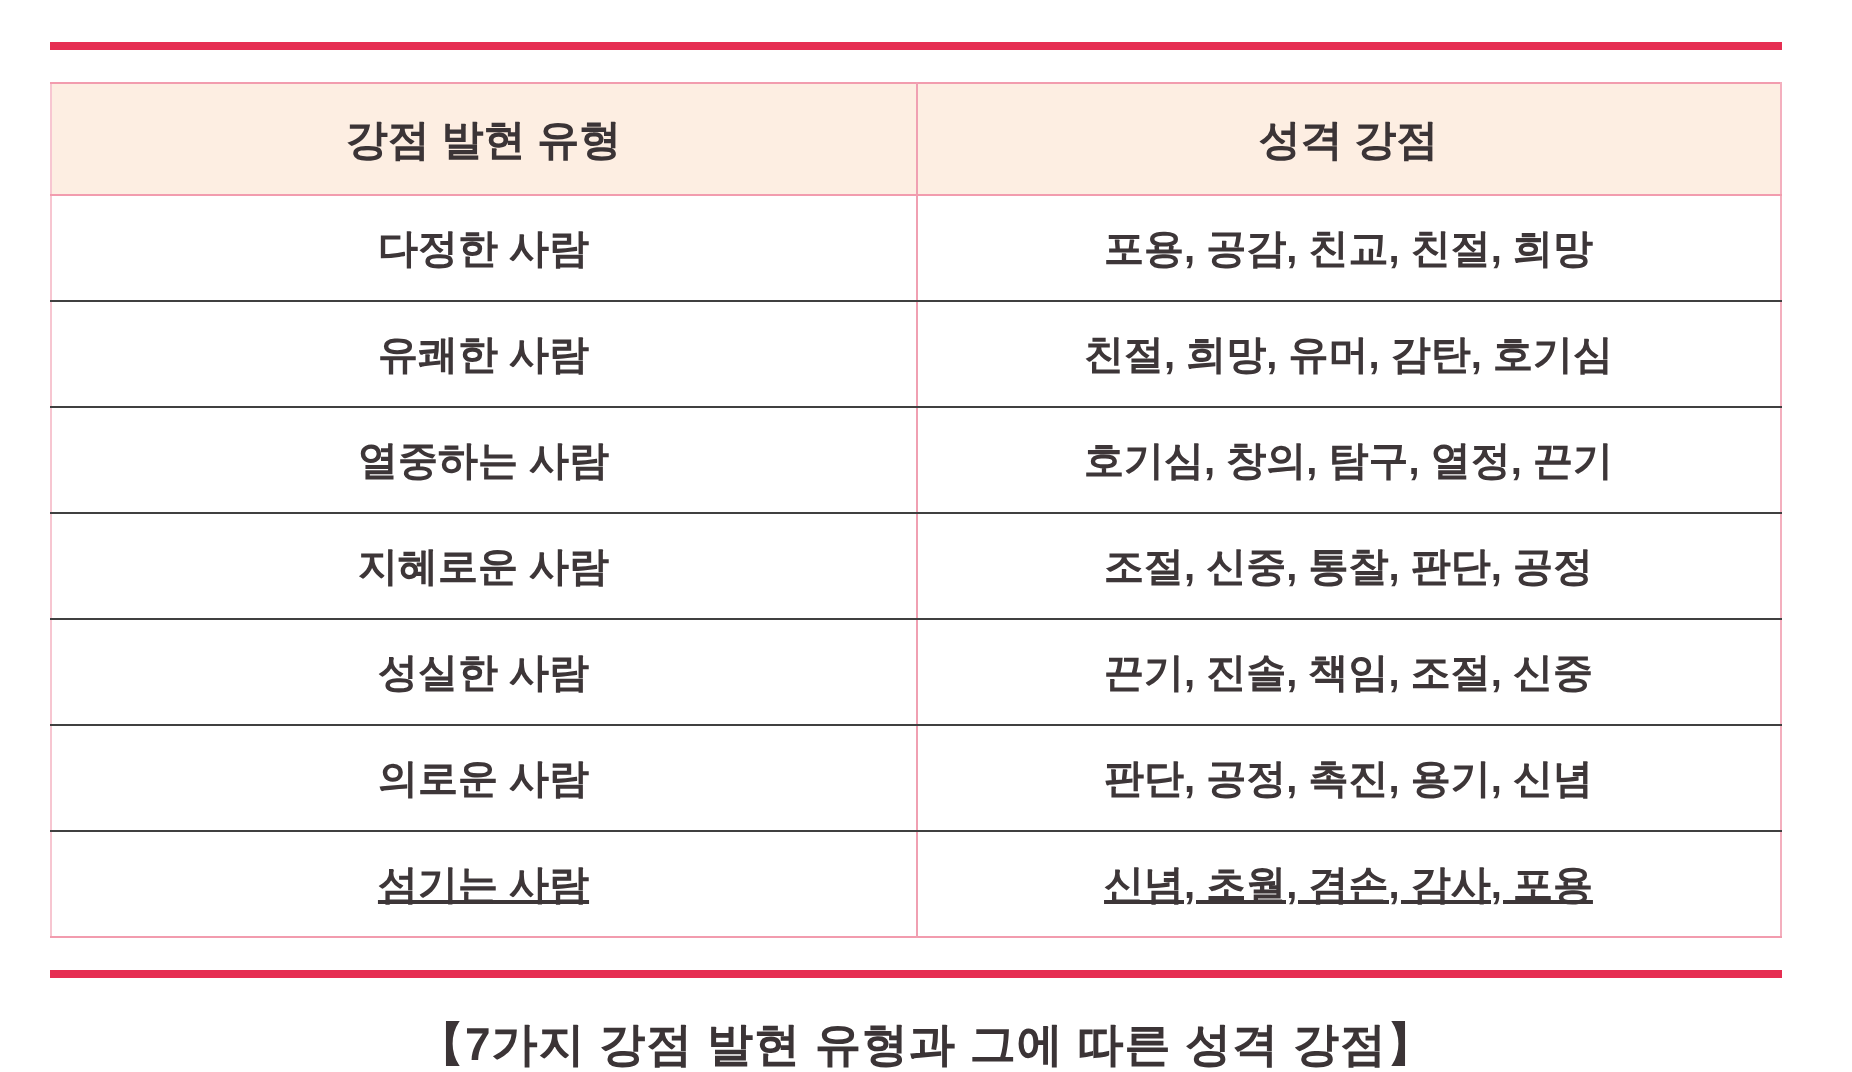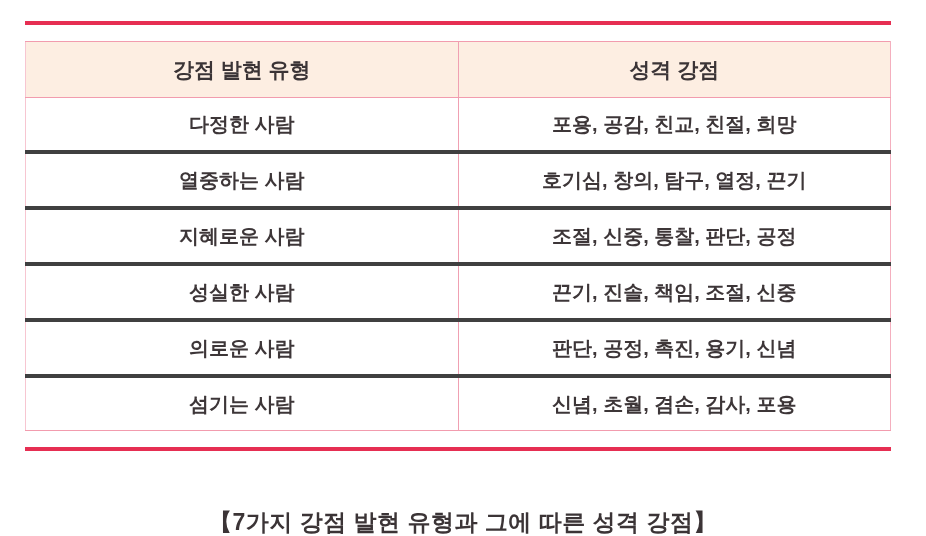--- a/index.html
+++ b/index.html
@@ -45,26 +45,27 @@
     border-bottom: 1px solid #f29cae;
     padding: 0 8px;
   }
   table.strengths td {
     height: 52px;
     font-size: 20px;
     font-weight: 600;
     color: #3d3638;
     text-align: center;
     vertical-align: middle;
-    border-bottom: 4px solid #404040;
+    border-bottom: 1px solid #404040;
     padding: 0 8px;
     background: #ffffff;
   }
   table.strengths tbody tr:last-child td {
     border-bottom: none;
+    text-decoration: underline;
   }
   table.strengths th:nth-child(2),
   table.strengths td:nth-child(2) {
     border-left: 1px solid #f0a0b2;
   }
   .caption {
     position: absolute;
     left: 0;
     top: 483px;
     width: 926px;
@@ -88,20 +89,24 @@
           <th>강점 발현 유형</th>
           <th>성격 강점</th>
         </tr>
       </thead>
       <tbody>
         <tr>
           <td>다정한 사람</td>
           <td>포용, 공감, 친교, 친절, 희망</td>
         </tr>
         <tr>
+          <td>유쾌한 사람</td>
+          <td>친절, 희망, 유머, 감탄, 호기심</td>
+        </tr>
+        <tr>
           <td>열중하는 사람</td>
           <td>호기심, 창의, 탐구, 열정, 끈기</td>
         </tr>
         <tr>
           <td>지혜로운 사람</td>
           <td>조절, 신중, 통찰, 판단, 공정</td>
         </tr>
         <tr>
           <td>성실한 사람</td>
           <td>끈기, 진솔, 책임, 조절, 신중</td>

